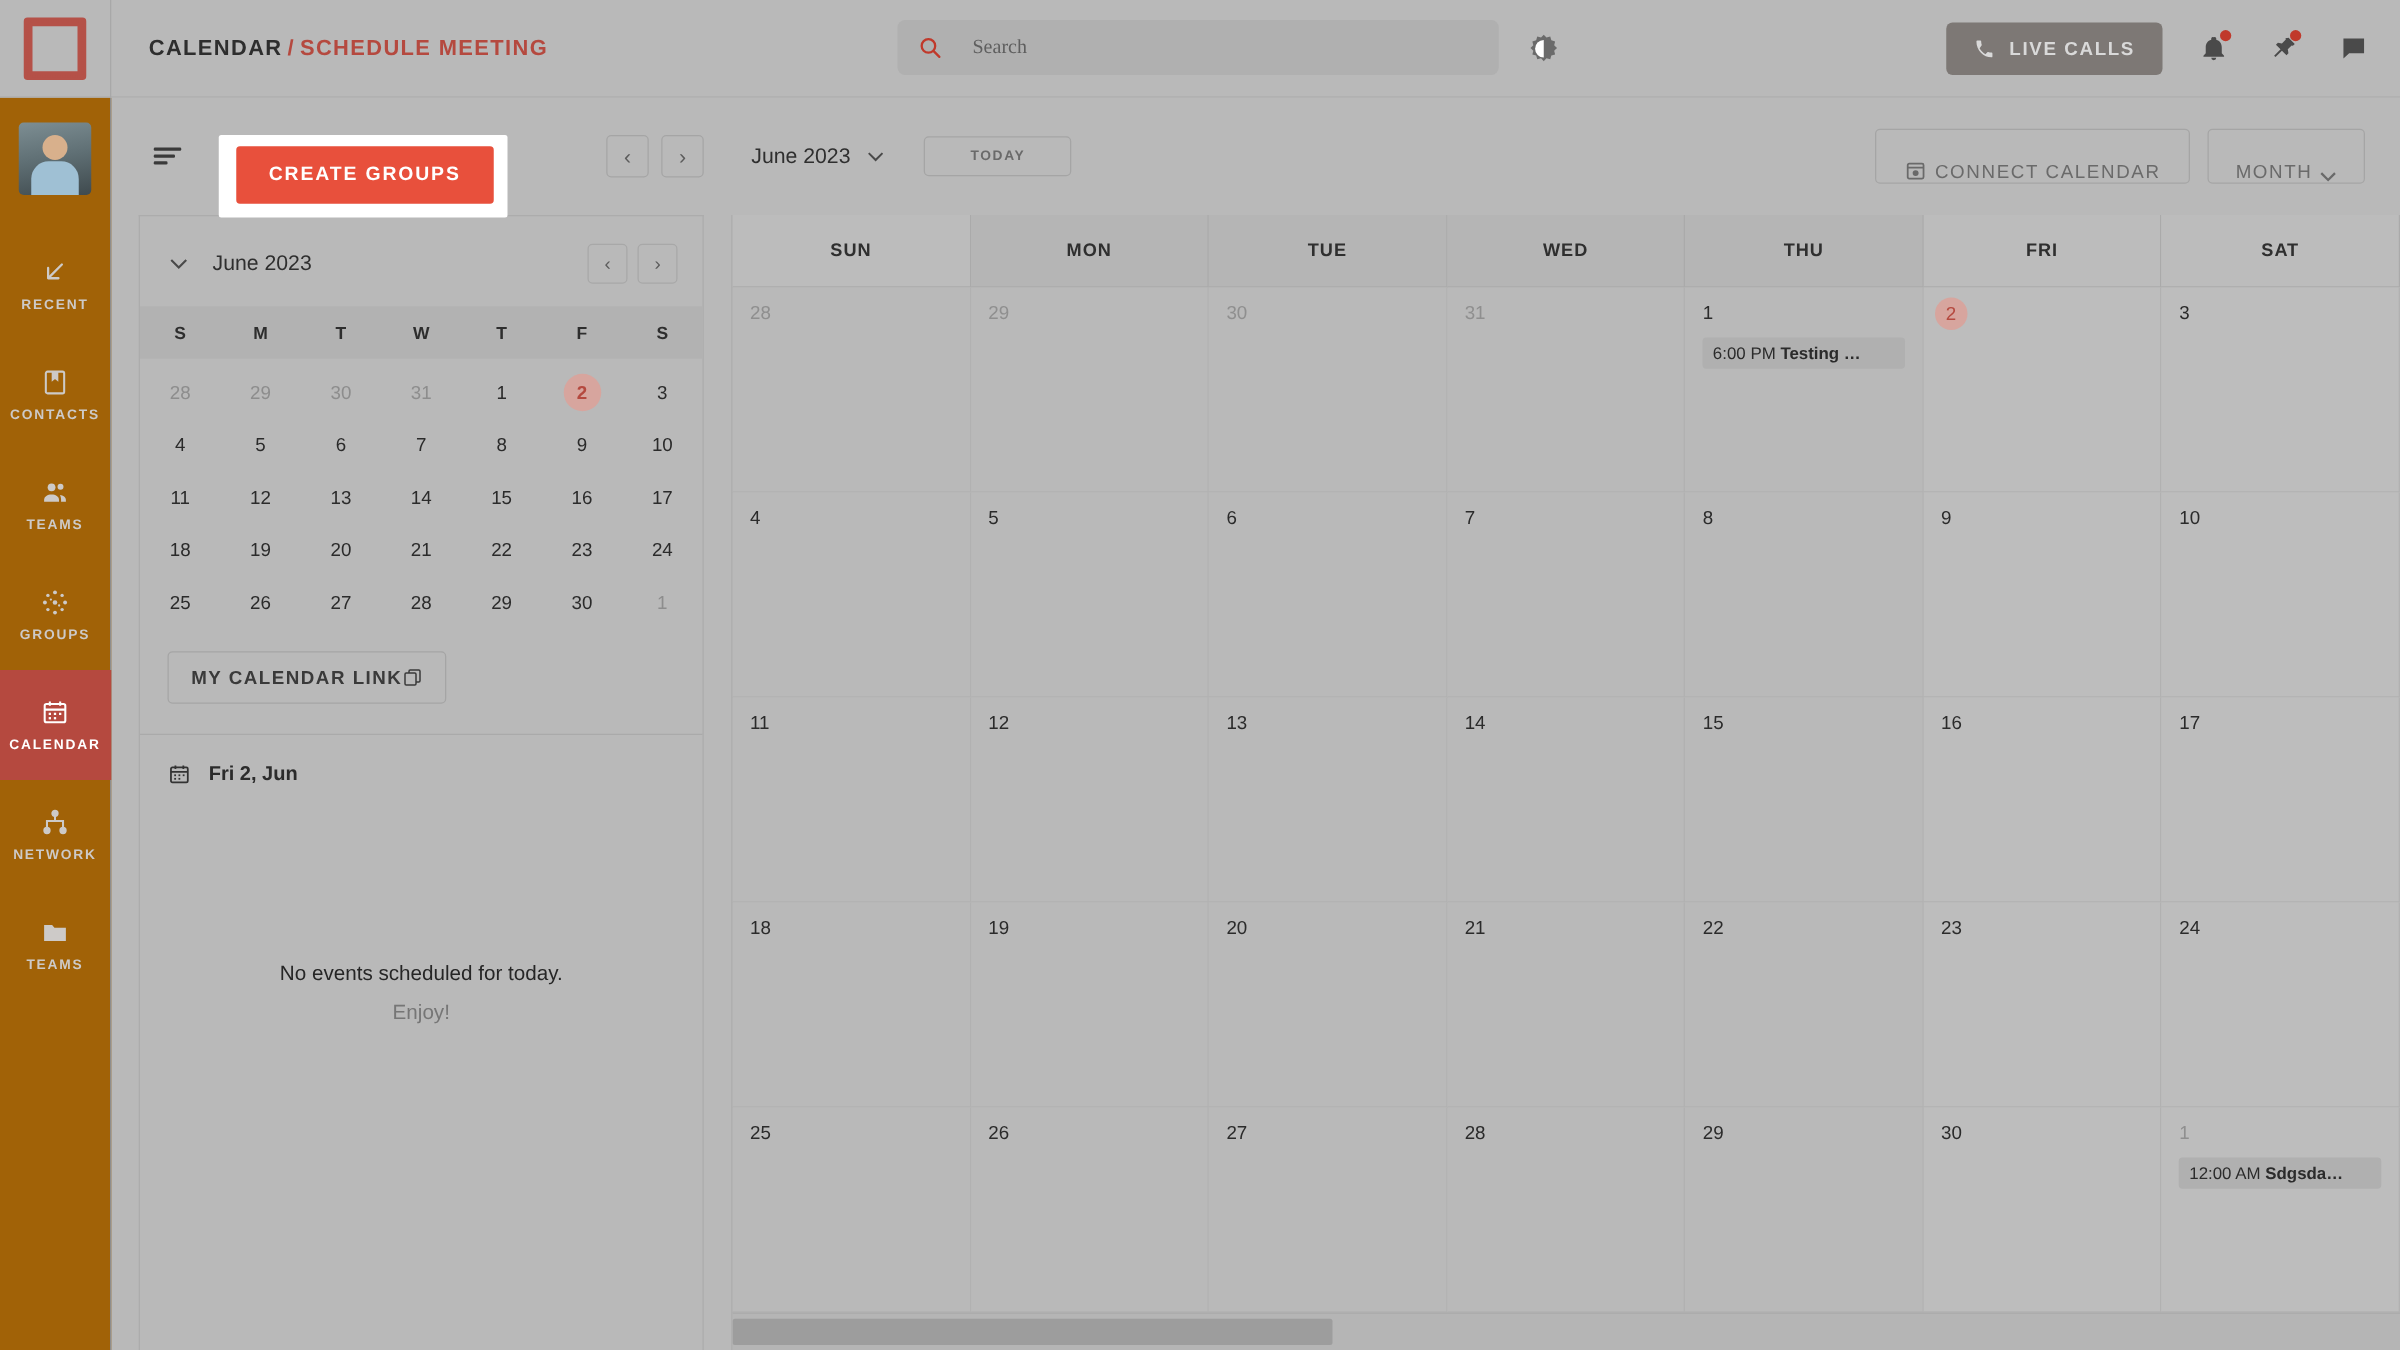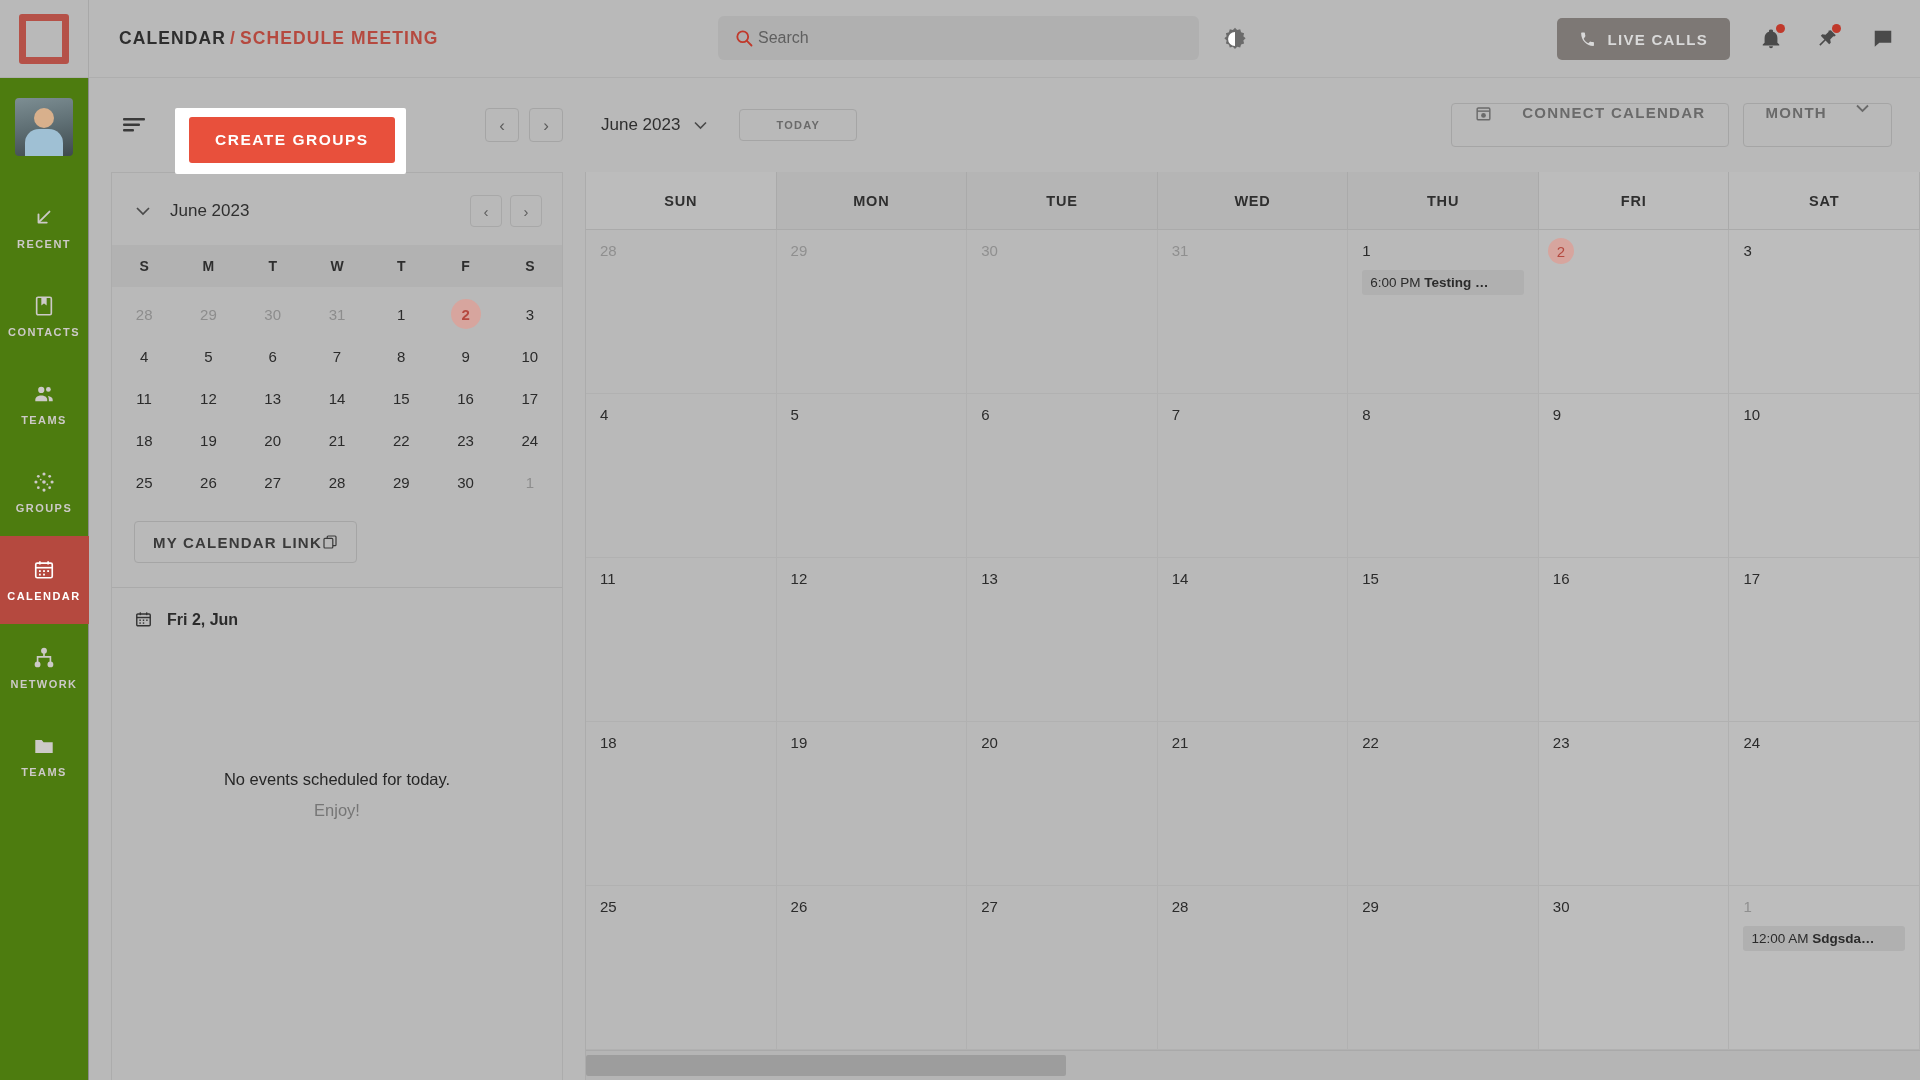--- a/index.html
+++ b/index.html
@@ -52,22 +52,22 @@
 
   .search-wrap {
     position: absolute; left: 718px; top: 16px;
     width: 481px; height: 44px;
     background: #b0b0b0; border-radius: 6px;
     display: flex; align-items: center; padding: 0 16px;
   }
   .search-ico { width: 20px; height: 20px; flex: 0 0 auto; }
   .search-input {
     border: none; outline: none; background: transparent;
-    margin-left: 4px; font-size: 16px; color: #701a75;
-    font-family: Liberation Sans, sans-serif; width: 100%;
+    margin-left: 24px; font-size: 16px; color: #701a75;
+    font-family: Liberation Serif, serif; width: 100%;
   }
   .search-input::placeholder { color: #5f5f5f; }
 
   .theme-toggle {
     position: absolute; left: 1222px; top: 26px;
     width: 26px; height: 26px; cursor: pointer;
   }
 
   .topbar-right {
     position: absolute; right: 22px; top: 0; height: 78px;
@@ -92,21 +92,21 @@
     width: 9px; height: 9px; border-radius: 50%;
     background: #c0392b;
   }
 
   
   .body { flex: 1; display: flex; min-height: 0; }
 
   
   .sidebar {
     width: 89px; min-width: 89px;
-    background: #4d7c0f;
+    background: #a16207;
     display: flex; flex-direction: column; align-items: center;
     border-right: 1px solid #8e8e8e;
   }
   .avatar {
     width: 58px; height: 58px; margin-top: 20px; margin-bottom: 28px;
     border-radius: 4px; overflow: hidden;
     background: linear-gradient(170deg,#7d8e93 0%,#5f6f74 48%,#3f4a4e 100%);
     position: relative; flex: 0 0 auto;
   }
   .avatar:before {
@@ -171,22 +171,22 @@
     margin-left: 32px; height: 32px; padding: 0 36px;
     border: 1px solid #a5a5a5; border-radius: 4px; background: transparent;
     font-size: 11px; font-weight: bold; letter-spacing: 1.3px;
     color: #6a6a6a; cursor: pointer;
     font-family: "Liberation Sans", sans-serif;
   }
   .tb-right { margin-left: auto; display: flex; align-items: center; gap: 14px; }
   .btn-outline {
     height: 44px; padding: 0 22px; border: 1px solid #a5a5a5;
     border-radius: 4px; background: transparent; cursor: pointer;
-    display: flex; align-items: flex-start; gap: 29px;
-    font-size: 15px; font-weight: bold; letter-spacing: 1.3px; color: #6a6a6a;
+    display: flex; align-items: flex-end; gap: 6px;
+    font-size: 15px; font-weight: normal; letter-spacing: 1.3px; color: #6a6a6a;
     white-space: nowrap;
     font-family: "Liberation Sans", sans-serif;
   }
 
   .panes { flex: 1; display: flex; min-height: 0; padding: 0 0 0 22px; }
 
   
   .left-panel {
     width: 452px; min-width: 452px;
     background: #b9b9b9;

